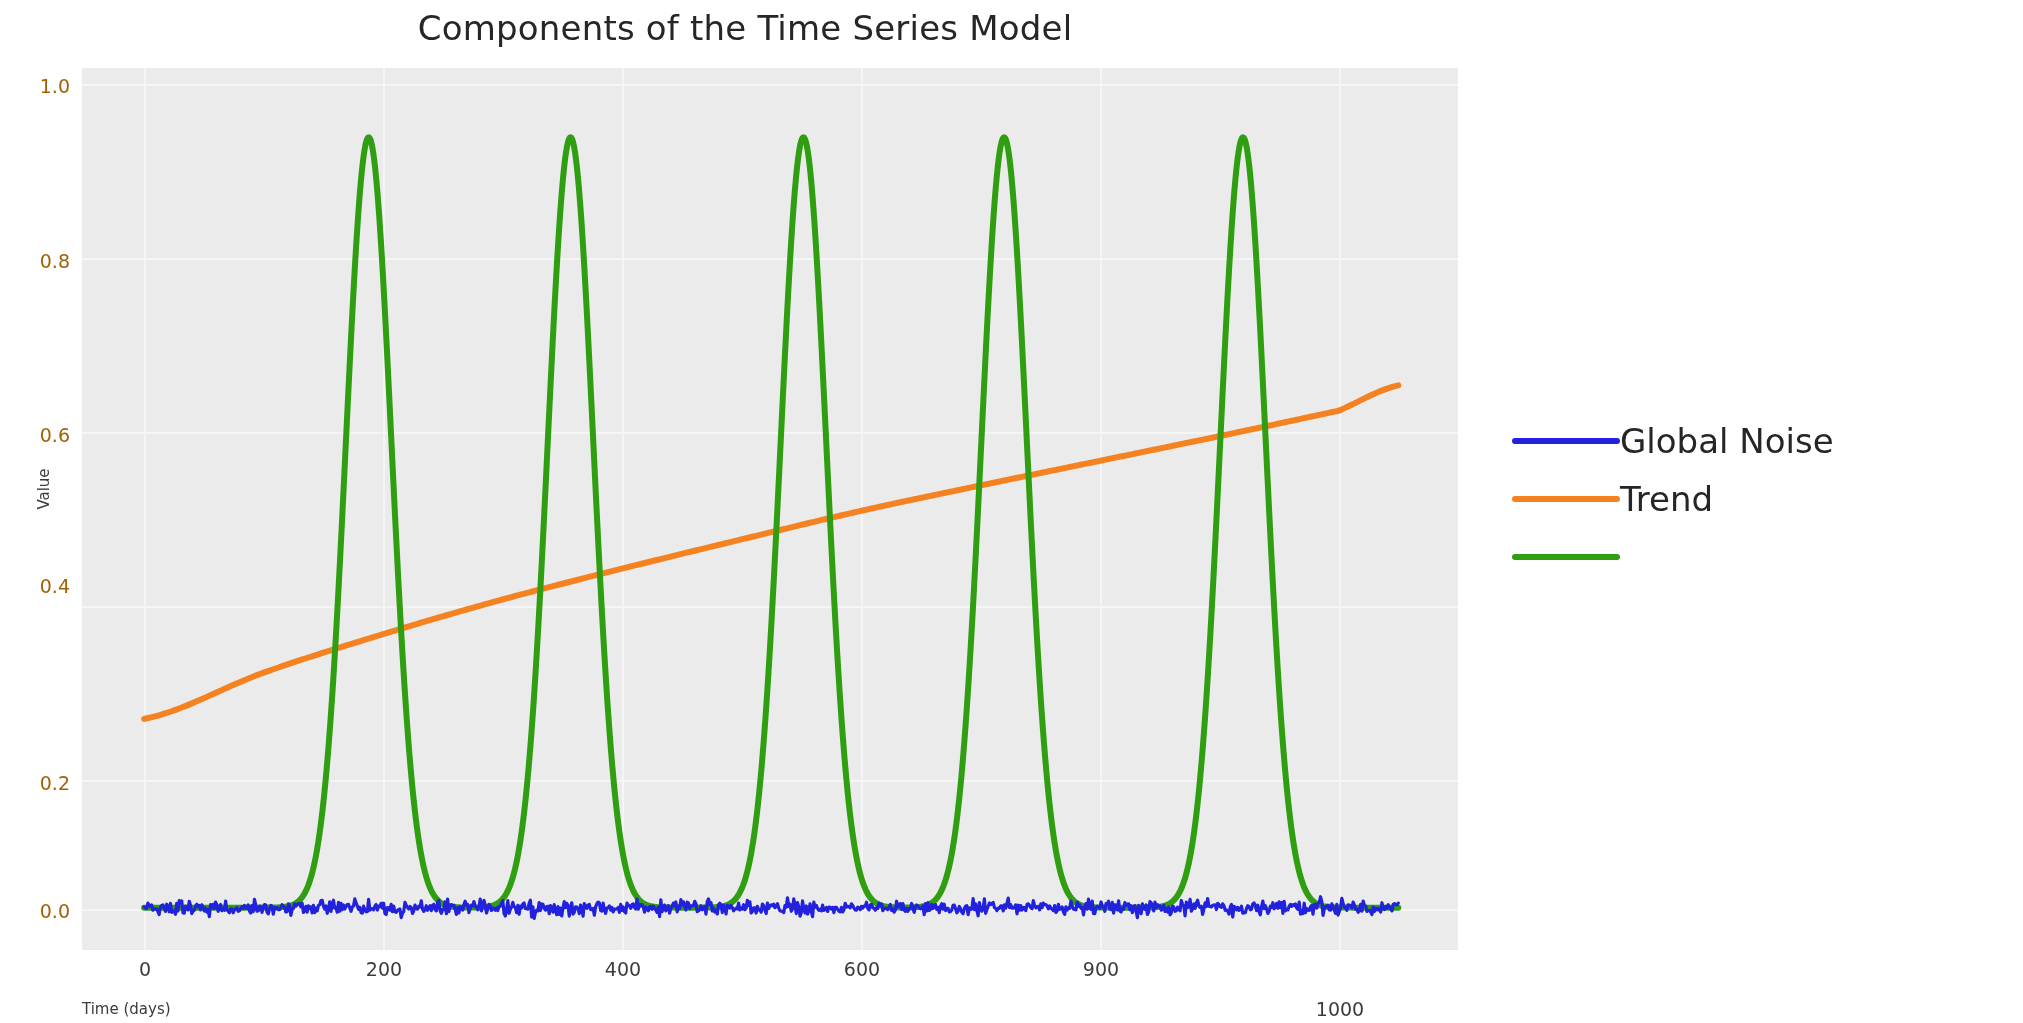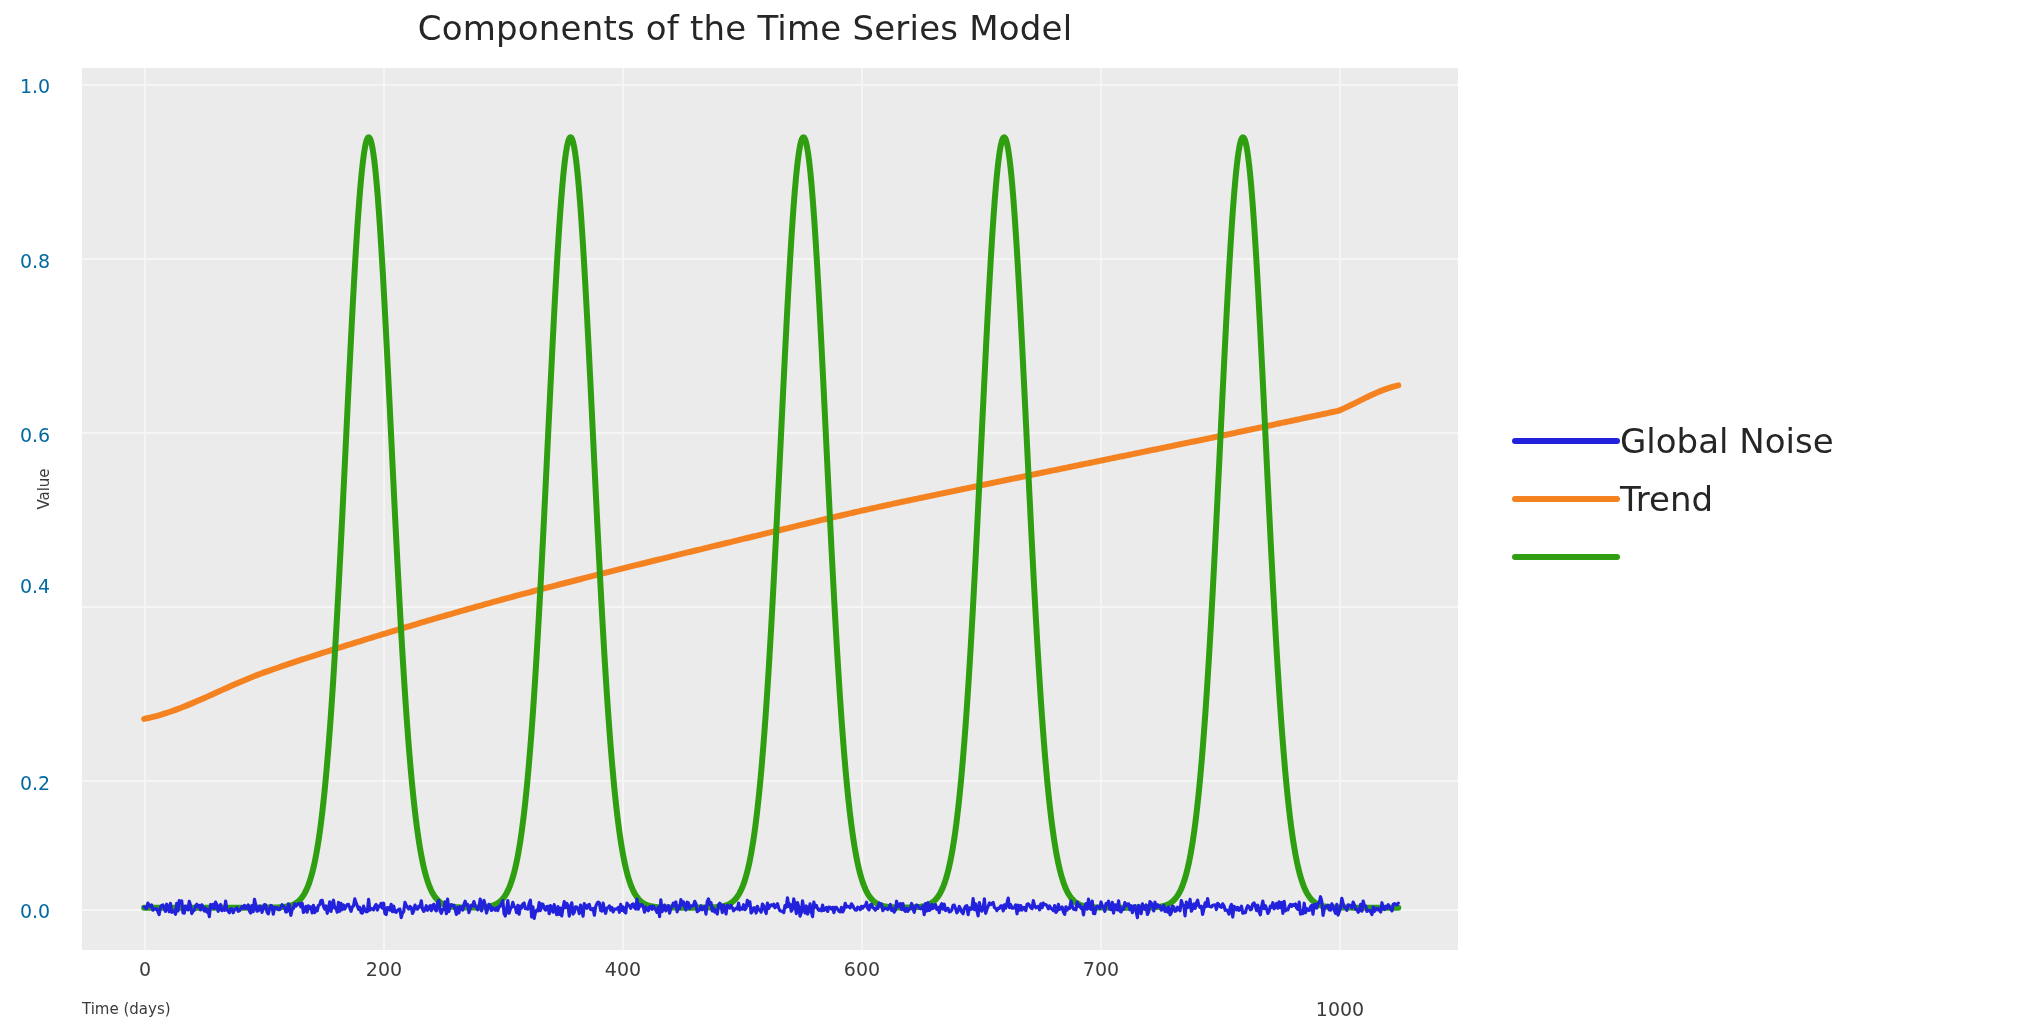--- a/index.html
+++ b/index.html
@@ -27,21 +27,21 @@
     position:absolute;
     left:82px;top:68px;
     width:1376px;height:882px;
     background:#ebebeb;
   }
   .gridline-h,.gridline-v{position:absolute;background:#f5f5f5;}
   .gridline-h{left:0;width:100%;height:2px;}
   .gridline-v{top:0;height:100%;width:2px;}
 
   #svg-layer{position:absolute;left:0;top:0;width:1376px;height:882px;}
-  .ytick-wrap{position:absolute;left:0;width:70px;text-align:center;font-size:19px;color:#0369a1;}
+  .ytick-wrap{position:absolute;left:0;width:70px;text-align:right;font-size:19px;color:#a16207;}
   .xtick-wrap{position:absolute;top:958px;width:120px;text-align:center;font-size:19px;color:#3b3b3b;}
 
   #ylabel{
     position:absolute;
     left:-16px;top:480px;
     width:120px;text-align:center;
     font-size:15px;color:#3b3b3b;
     transform:rotate(-90deg);
     transform-origin:center center;
   }
@@ -84,21 +84,21 @@
   <div class="ytick-wrap" style="top:575px;">0.4</div>
   <div class="ytick-wrap" style="top:772px;">0.2</div>
   <div class="ytick-wrap" style="top:900px;">0.0</div>
 
   <div id="ylabel">Value</div>
 
   <div class="xtick-wrap" style="left:85px;">0</div>
   <div class="xtick-wrap" style="left:324px;">200</div>
   <div class="xtick-wrap" style="left:563px;">400</div>
   <div class="xtick-wrap" style="left:802px;">600</div>
-  <div class="xtick-wrap" style="left:1041px;">700</div>
+  <div class="xtick-wrap" style="left:1041px;">900</div>
   <div class="xtick-wrap" style="left:1280px;margin-top:40px;">1000</div>
 
   <div id="xlabel">Time (days)</div>
 
   <div id="plot-area">
 
     <div class="gridline-h" style="top:16px;"></div>
     <div class="gridline-h" style="top:190px;"></div>
     <div class="gridline-h" style="top:364px;"></div>
     <div class="gridline-h" style="top:538px;"></div>

